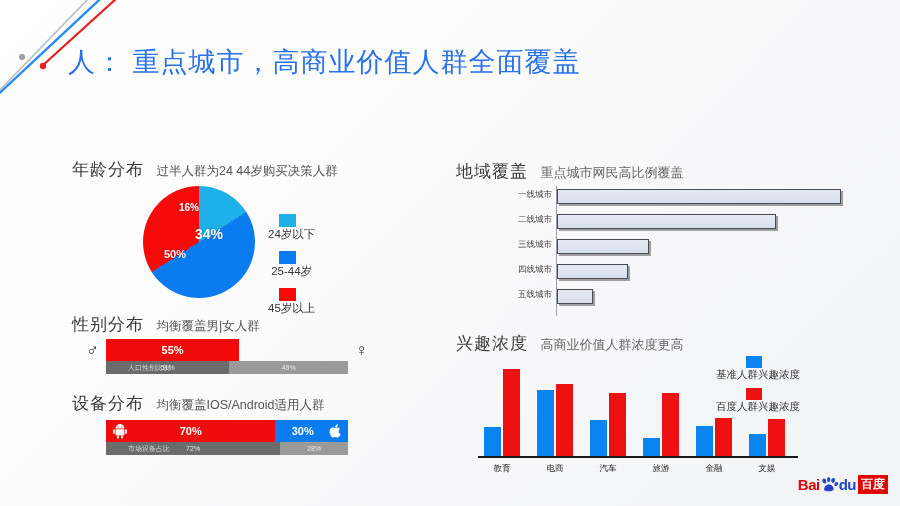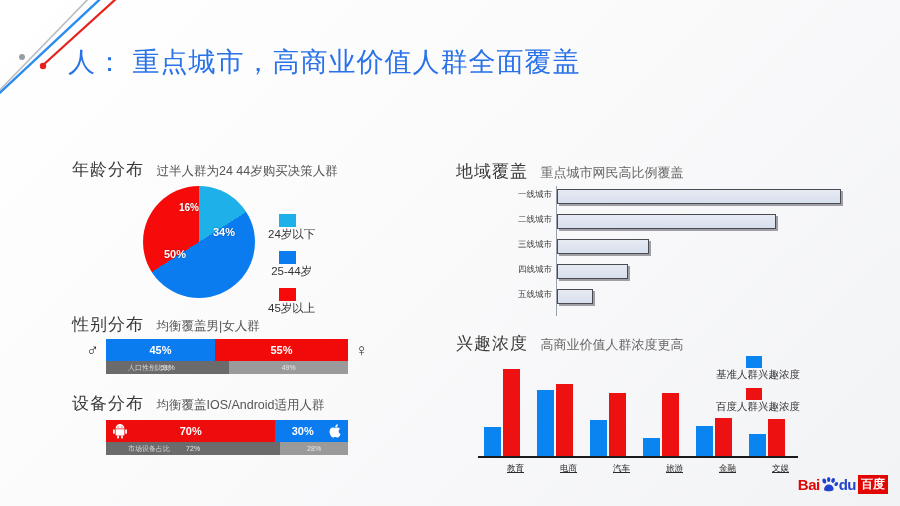--- a/index.html
+++ b/index.html
@@ -205,23 +205,22 @@
   .vbar {
     width: 17px;
   }
   .vbar.base { background: #0a84f0; }
   .vbar.baidu { background: #ee1111; }
   .vcat {
     position: absolute;
     bottom: 5px;
     font-size: 8.5px;
     color: #2a2a2a;
-    text-align: right;
-    white-space: nowrap;
-    text-decoration: underline;
+    text-align: center;
+    white-space: nowrap;
   }
 
   .vlegend {
     position: absolute;
     left: 716px; top: 356px;
   }
   .vlegend .legend-row { margin-bottom: 6px; }
   .vlegend .legend-sw { width: 16px; height: 12px; margin-right: 8px; }
   .vlegend .legend-tx { font-size: 10.5px; }
 
@@ -264,21 +263,21 @@
 
 <div class="sec-head" style="left:72px; top:158px;">
   <span class="sec-title">年龄分布</span>
   <span class="sec-sub">过半人群为24 44岁购买决策人群</span>
 </div>
 
 <div class="pie-wrap">
   <div class="pie" id="age-pie" style="background: conic-gradient(rgb(30, 176, 232) 0deg, rgb(30, 176, 232) 57.6deg, rgb(10, 124, 240) 57.6deg, rgb(10, 124, 240) 237.6deg, rgb(246, 10, 10) 237.6deg, rgb(246, 10, 10) 360deg);"></div>
   <div class="pie-label" style="left:36px; top:16px;">16%</div>
   <div class="pie-label" style="left:21px; top:62px; font-size:11px;">50%</div>
-  <div class="pie-label" style="left:70px; top:40px; font-size:11px;">34%</div>
+  <div class="pie-label" style="left:52px; top:40px; font-size:14px;">34%</div>
 </div>
 
 <div class="pie-legend">
   <div class="legend-row">
     <span class="legend-sw" style="background:#1eb0e8"></span>
     <span class="legend-tx">24岁以下</span>
   </div>
   <div class="legend-row">
     <span class="legend-sw" style="background:#0a7cf0"></span>
     <span class="legend-tx">25-44岁</span>
@@ -291,23 +290,20 @@
 
 <div class="sec-head" style="left:72px; top:313px;">
   <span class="sec-title">性别分布</span>
   <span class="sec-sub">均衡覆盖男|女人群</span>
 </div>
 
 <div class="splitbar" style="left:106px; top:339px; width:242px;">
   <span class="gender-ico" style="left:-20px;">♂</span>
   <span class="gender-ico" style="right:-20px;">♀</span>
   <div class="splitbar-main">
-    <div class="splitbar-seg" id="g-male" style="width: 45%; background: rgb(10, 124, 240);">
-      <span>45%</span>
-    </div>
     <div class="splitbar-seg" id="g-female" style="width: 55%; background: rgb(242, 10, 10);">
       <span>55%</span>
     </div>
   </div>
   <div class="splitbar-sub">
     <div class="sub-left" id="g-sub-l" style="width: 51%;">
       <span class="sub-caption">人口性别比例</span>
       <span>51%</span>
     </div>
     <div class="sub-right" id="g-sub-r" style="width: 49%;">

